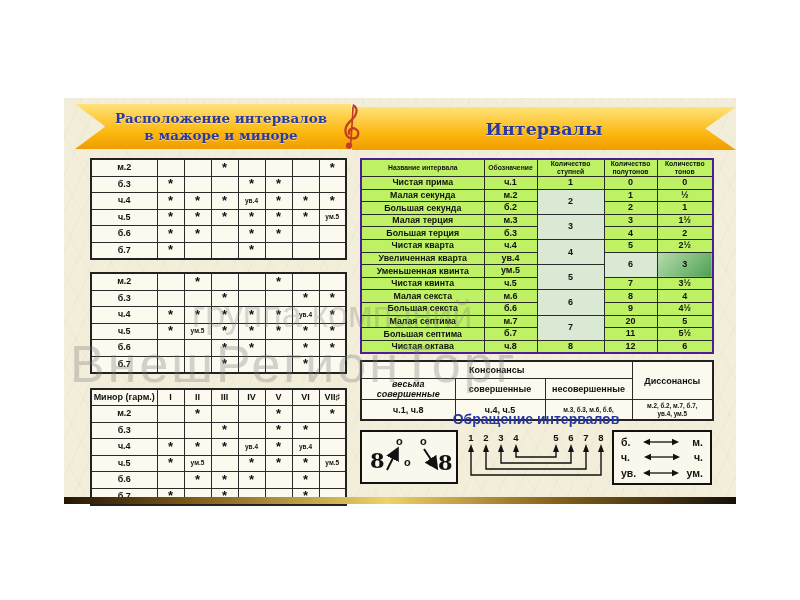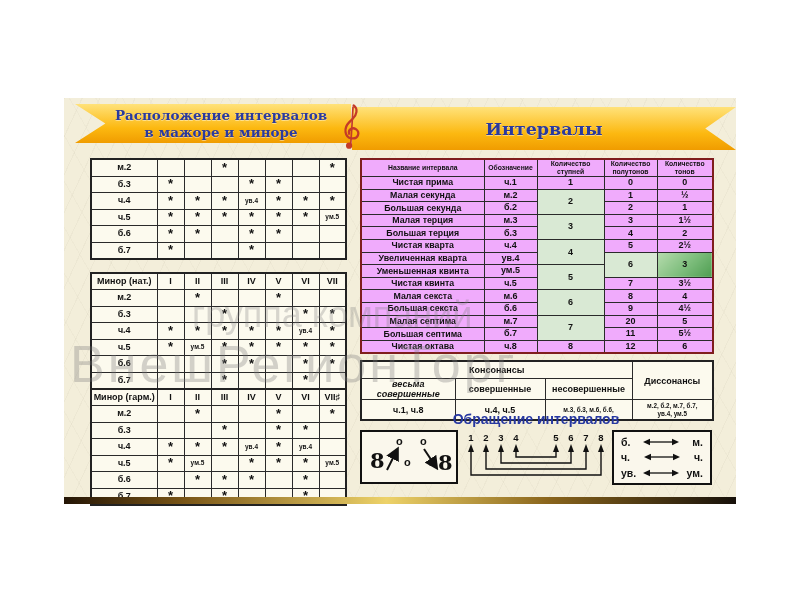--- a/index.html
+++ b/index.html
@@ -10,36 +10,36 @@
       repeating-linear-gradient(115deg, rgba(120,110,85,.05) 0 1px, transparent 1px 16px),
       repeating-linear-gradient(60deg, rgba(120,110,85,.04) 0 1px, transparent 1px 23px);
     pointer-events:none;}
   .goldbar{position:absolute;left:0;top:399px;width:672px;height:7px;
     background:linear-gradient(90deg,#241505,#7a5617 18%,#edd269 48%,#8a651c 72%,#16100a);}
   
   .banner{position:absolute;display:flex;align-items:center;justify-content:center;
     background:linear-gradient(180deg,#ffe27a 0%,#fcb810 62%,#f09c00 100%);
     color:#2b3a9e;font-family:"DejaVu Serif",serif;font-weight:bold;text-align:center;
     text-shadow:0 1px 0 rgba(255,255,255,.45);}
-  .banner-left{left:11px;top:6px;width:276px;height:39px;font-size:13.5px;line-height:1.25;
+  .banner-left{left:11px;top:6px;width:276px;height:45px;font-size:13.5px;line-height:1.25;
     clip-path:polygon(0 0,100% 0,100% 100%,0 100%,11% 50%);padding-left:16px;box-sizing:border-box;}
   .banner-right{left:288px;top:9px;width:384px;height:43px;font-size:17.5px;
     clip-path:polygon(0 0,100% 0,92% 50%,100% 100%,0 100%);box-sizing:border-box;}
   .clef{position:absolute;left:275px;top:4px;width:27px;height:51px;z-index:3;}
   
   table{border-collapse:collapse;}
   .ltab{position:absolute;width:255px;table-layout:fixed;background:#fcfaee;border:2px solid #222;}
   .ltab th,.ltab td{border:1px solid #2a2a2a;text-align:center;padding:0;overflow:hidden;}
   .ltab th{font-size:9px;font-weight:bold;height:15px;line-height:1.05;color:#111;}
   .ltab td{height:15.5px;font-size:13px;font-weight:bold;line-height:.9;color:#111;}
   .ltab td.lbl{font-size:9px;line-height:1;}
   .ltab td.sm{font-size:6.5px;line-height:1;}
   .ltab col.c0{width:66px;} .ltab col.cn{width:27px;}
   
-  .rtab{position:absolute;left:296px;top:60px;width:352px;table-layout:fixed;background:#f0abfc;border:2px solid #7f1d1d;}
+  .rtab{position:absolute;left:296px;top:60px;width:352px;table-layout:fixed;background:#bef264;border:2px solid #4c1d95;}
   .rtab th,.rtab td{border:1px solid #2a2a2a;text-align:center;padding:0;color:#111;overflow:hidden;}
   .rtab th{font-size:6.8px;font-weight:bold;height:16px;line-height:1.15;}
   .rtab td{height:11.6px;font-size:9px;font-weight:bold;line-height:1;}
   .rtab td.nm{font-size:8.8px;}
   .rtab col.r0{width:123px;} .rtab col.r1{width:53px;} .rtab col.r2{width:67px;}
   .rtab col.r3{width:53px;} .rtab col.r4{width:56px;}
   .g{background:#d9e9d4;}
   .gd{background:linear-gradient(135deg,#b7dcae 0%,#7dbd7c 55%,#4f9e52 100%);}
   
   .ctab{position:absolute;left:296px;top:262px;width:352px;table-layout:fixed;background:#fcfaee;border:2px solid #222;}
@@ -169,30 +169,20 @@
         <col class="c0">
         <col class="cn">
         <col class="cn">
         <col class="cn">
         <col class="cn">
         <col class="cn">
         <col class="cn">
         <col class="cn">
       </colgroup>
     <tbody>
-        <tr>
-      <th>Минор (нат.)</th>
-      <th>I</th>
-      <th>II</th>
-      <th>III</th>
-      <th>IV</th>
-      <th>V</th>
-      <th>VI</th>
-      <th>VII</th>
-    </tr>
     <tr>
       <td class="lbl">м.2</td>
       <td></td>
       <td>*</td>
       <td></td>
       <td></td>
       <td>*</td>
       <td></td>
       <td></td>
     </tr>

